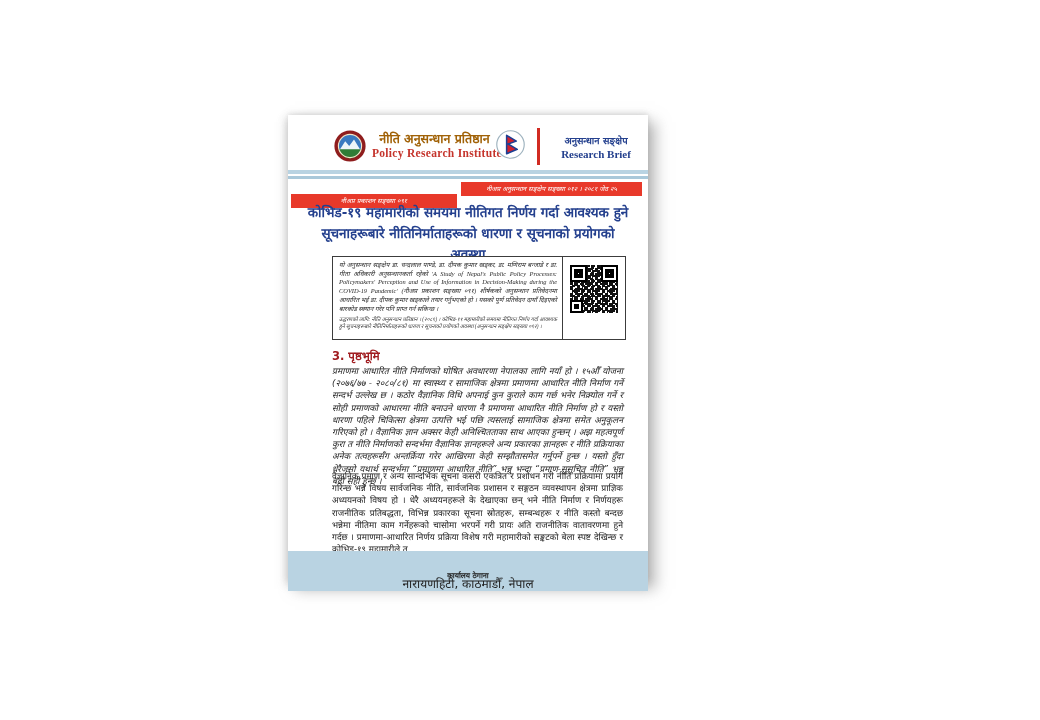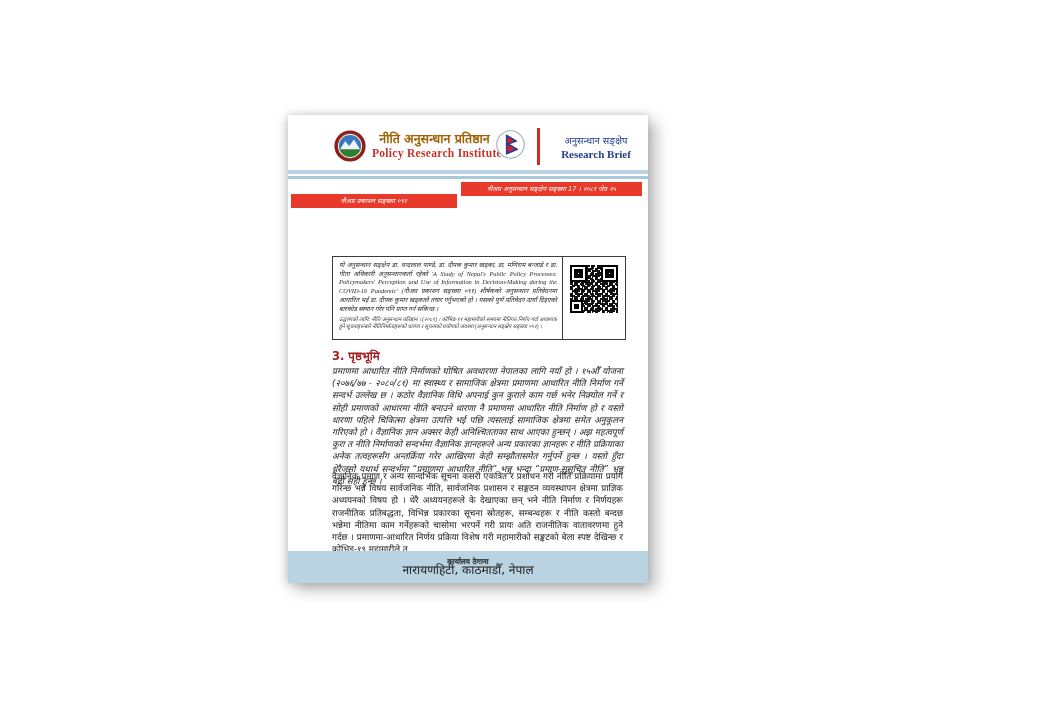--- a/index.html
+++ b/index.html
@@ -17,21 +17,21 @@
 
   
   .logo-emblem { position:absolute; left:46px; top:15px; width:32px; height:32px; }
   .org-block { position:absolute; left:84px; top:16px; width:125px; text-align:center; }
   .org-np { color:#a16207; font-weight:bold; font-size:12.5px; line-height:15px; white-space:nowrap; }
   .org-en { color:#c5342c; font-family:"Liberation Serif", serif; font-weight:bold;
             font-size:11.5px; line-height:14px; letter-spacing:.3px; white-space:nowrap; }
   .flag-emblem { position:absolute; left:208px; top:15px; width:29px; height:29px; }
   .hdr-divider { position:absolute; left:249px; top:13px; width:2.5px; height:37px; background:#d12b22; }
   .brief-block { position:absolute; left:262px; top:19px; width:92px; text-align:center; }
-  .brief-np { color:#24408e; font-weight:normal; font-size:9.5px; line-height:13px; white-space:nowrap; }
+  .brief-np { color:#24408e; font-weight:bold; font-size:9.5px; line-height:13px; white-space:nowrap; }
   .brief-en { color:#24408e; font-family:"Liberation Serif", serif; font-weight:bold;
               font-size:11px; line-height:14px; white-space:nowrap; }
 
   .blue-band { position:absolute; left:0; top:55px; width:100%; height:9px;
     background:linear-gradient(to bottom,#b9d3e2 0 4px,#ffffff 4px 6px,#a9c8da 6px 9px); }
 
   
   .metabar { position:absolute; top:67px; height:14px; background:#e8392a; color:#ffffff;
              font-style:italic; font-size:6.5px; line-height:14px; text-align:center;
              white-space:nowrap; overflow:hidden; }
@@ -69,22 +69,22 @@
 
   
   .sec-heading { position:absolute; left:44px; top:233px; color:#a11d21;
                  font-weight:bold; font-size:11.5px; }
   .para { position:absolute; left:44px; width:291px; color:#1d1d1d;
           font-size:8.7px; line-height:12.2px; text-align:justify; }
   .para.p1 { top:250px;font-style:italic; }
   .para.p2 { top:355px; }
 
   
-  .footer { position:absolute; left:0; top:436px; width:100%; height:32px;
-            background:#b9d3e2; text-align:center; padding-top:6px; }
+  .footer { position:absolute; left:0; top:436px; width:100%; height:40px;
+            background:#b9d3e2; text-align:center; padding-top:20px; }
   .foot-title { font-size:7.3px; font-weight:bold; color:#1e1e1e; line-height:9px; }
   .foot-addr  { font-size:12px; color:#222; line-height:8.5px; }
   .foot-contact { font-size:6.4px; color:#222; line-height:8.5px; }
 </style>
 </head>
 <body>
 
 <div class="stage">
   <div class="page">
 
@@ -107,22 +107,23 @@
       <div class="hdr-divider"></div>
       <div class="brief-block">
         <div class="brief-np">अनुसन्धान सङ्क्षेप</div>
         <div class="brief-en">Research Brief</div>
       </div>
     </div>
 
     <div class="blue-band"></div>
 
     <div class="metabar left">नीअप्र प्रकाशन सङ्ख्या ०९१</div>
-    <div class="metabar right">नीअप्र अनुसन्धान सङ्क्षेप सङ्ख्या 17 । २०८१ जेठ २५</div>
+    <div class="metabar right">नीअप्र अनुसन्धान सङ्क्षेप सङ्ख्या ०१२ । २०८१ जेठ २५</div>
 
+    <div class="doc-title">कोभिड-१९ महामारीको समयमा नीतिगत निर्णय गर्दा आवश्यक हुने सूचनाहरूबारे नीतिनिर्माताहरूको धारणा र सूचनाको प्रयोगको अवस्था</div>
 
     <div class="abs-box">
       <div class="abs-text-col">
         <div class="abs-text">यो अनुसन्धान सङ्क्षेप डा. चन्द्रलाल पाण्डे, डा. दीपक कुमार खड्का, डा. मणिराम बन्जाडे र डा. गीता अधिकारी अनुसन्धानकर्ता रहेको 'A Study of Nepal's Public Policy Processes: Policymakers' Perception and Use of Information in Decision-Making during the COVID-19 Pandemic' (नीअप्र प्रकाशन सङ्ख्या ०९१) शीर्षकको अनुसन्धान प्रतिवेदनमा आधारित भई डा. दीपक कुमार खड्काले तयार गर्नुभएको हो । यसको पूर्ण प्रतिवेदन दायाँ दिइएको बारकोड स्क्यान गरेर पनि प्राप्त गर्न सकिन्छ ।</div>
         <div class="abs-cite">उद्धरणको लागि: नीति अनुसन्धान प्रतिष्ठान । (२०८१) । कोभिड-१९ महामारीको समयमा नीतिगत निर्णय गर्दा आवश्यक हुने सूचनाहरूबारे नीतिनिर्माताहरूको धारणा र सूचनाको प्रयोगको अवस्था (अनुसन्धान सङ्क्षेप सङ्ख्या ०१२) ।</div>
       </div>
       <div class="abs-vline"></div>
       <div class="qr-col">
         <div class="qr">
             <span class="finder"></span>

